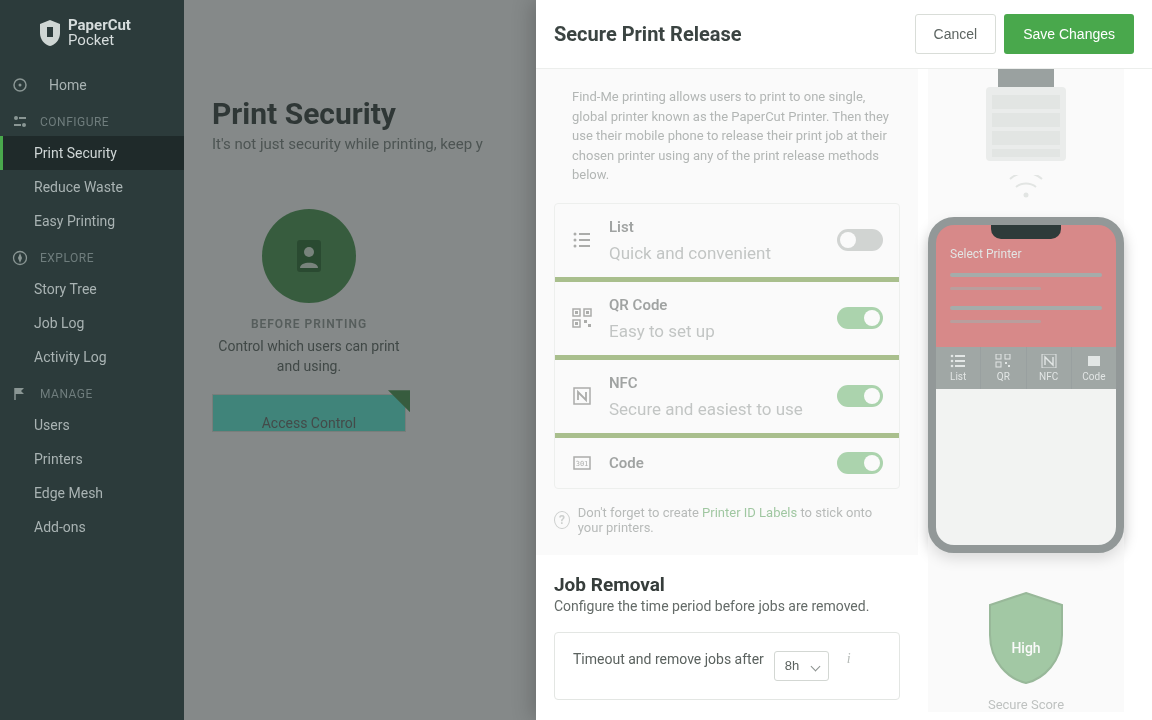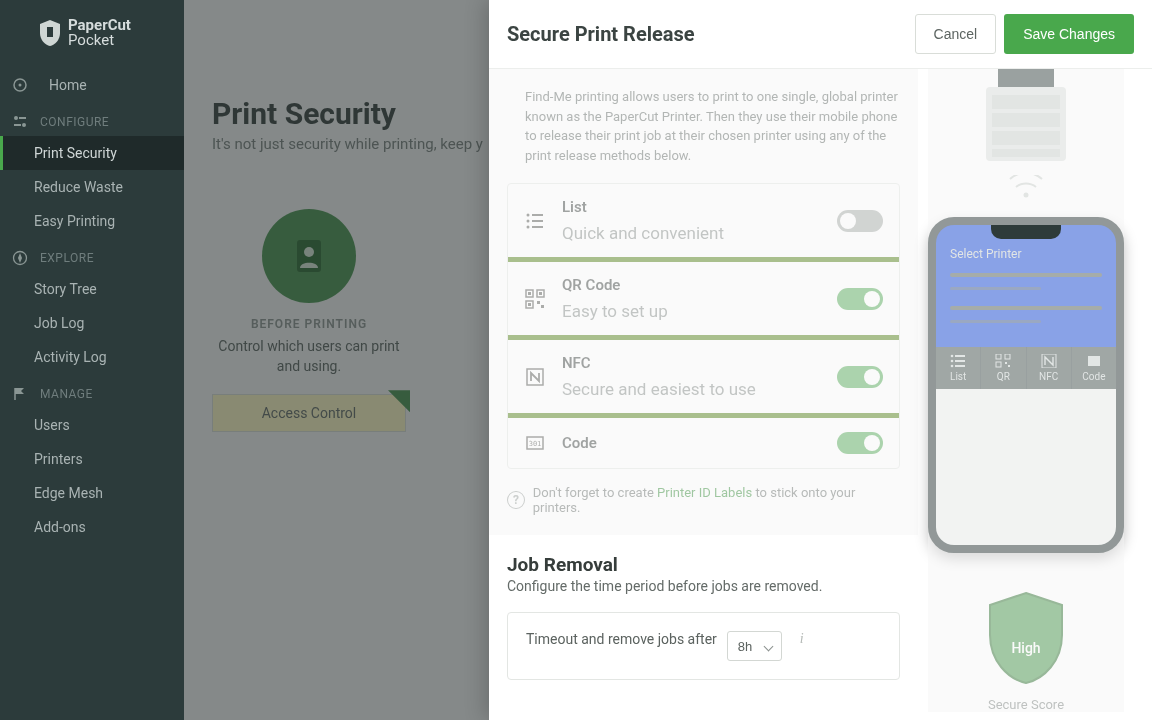--- a/index.html
+++ b/index.html
@@ -26,28 +26,28 @@
   .main { flex: 1; position: relative; background: #f5f6f5; padding: 96px 40px 0 28px; }
   .page-title { font-size: 30px; font-weight: 700; color: #38413f; }
   .page-subtitle { font-size: 15px; color: #7a827f; margin-top: 4px; }
 
   .card { width: 194px; margin-top: 56px; text-align: center; }
   .card-icon { width: 94px; height: 94px; background: #4a9350; border-radius: 50%; margin: 0 auto 14px; display: flex; align-items: center; justify-content: center; }
   .card-icon svg { width: 44px; height: 44px; }
   .card-label { font-size: 12px; letter-spacing: 1px; color: #8f9693; font-weight: 600; }
   .card-desc { font-size: 14px; color: #5e6663; margin-top: 6px; line-height: 1.4; }
   .card-button-wrap { margin-top: 18px; position: relative; }
-  .card-button { width: 194px; height: 38px; background: #fef9c3; border: 1px solid #d9ddd8; color: #656c69; font-size: 14px; display: flex; align-items: center; justify-content: center; cursor: pointer; }
+  .card-button { width: 194px; height: 38px; background: #5eead4; border: 1px solid #d9ddd8; color: #656c69; font-size: 14px; display: flex; align-items: flex-end; justify-content: center; cursor: pointer; }
   .card-flag { position: absolute; top: -4px; right: -4px; width: 22px; height: 22px; background: #4a9350; clip-path: polygon(0 0, 100% 0, 100% 100%); }
 
   
   .overlay { position: absolute; inset: 0; background: rgba(40,48,47,0.55); z-index: 10; }
 
   
-  .modal { position: absolute; top: 0; bottom: 0; right: 0; width: 663px; background: #fff; z-index: 20; display: flex; flex-direction: column; box-shadow: -4px 0 20px rgba(0,0,0,0.2); }
+  .modal { position: absolute; top: 0; bottom: 0; right: 0; width: 616px; background: #fff; z-index: 20; display: flex; flex-direction: column; box-shadow: -4px 0 20px rgba(0,0,0,0.2); }
   .modal-header { display: flex; align-items: center; justify-content: space-between; padding: 14px 18px; border-bottom: 1px solid #eceeec; }
   .modal-title { font-size: 20px; font-weight: 700; color: #3b4442; }
   .modal-actions { display: flex; gap: 8px; }
   .btn { height: 40px; padding: 0 18px; border-radius: 3px; font-size: 14px; display: inline-flex; align-items: center; cursor: pointer; border: 1px solid transparent; }
   .btn-cancel { background: #fff; border-color: #d9ddd8; color: #5d6562; }
   .btn-save { background: #49a84c; color: #fff; font-weight: 500; }
 
   .modal-body { flex: 1; overflow-y: auto; display: flex; }
   .modal-left { flex: 1; padding: 0 0 30px 0; }
   .modal-right { width: 234px; padding: 0 18px 30px 0; display: flex; flex-direction: column; align-items: center; }
@@ -88,21 +88,21 @@
   .info-i { width: 14px; color: #b5bab7; font-style: italic; font-family: serif; font-size: 14px; margin-left: 8px; }
 
   
   .printer-stack { width: 112px; height: 100px; margin-top: 0; }
   .printer-stack svg { width: 100%; height: 100%; }
   .wifi-arcs { margin: 6px 0 14px; }
   .wifi-arcs svg { width: 40px; height: 24px; }
 
   .phone { width: 196px; height: 336px; background: #2e3b3a; border: 8px solid #2e3b3a; border-radius: 26px; box-shadow: 0 6px 14px rgba(0,0,0,0.25); display: flex; flex-direction: column; overflow: hidden; position: relative; }
   .phone-notch { width: 70px; height: 14px; background: #2e3b3a; position: absolute; top: 0; left: 50%; transform: translateX(-50%); border-radius: 0 0 10px 10px; z-index: 3; }
-  .phone-top { background: #1d4ed8; padding: 22px 14px 14px; }
+  .phone-top { background: #b91c1c; padding: 22px 14px 14px; }
   .phone-title { color: #cfd6d4; font-size: 12px; margin-bottom: 12px; }
   .phone-line { height: 4px; background: #55625f; border-radius: 2px; margin-bottom: 10px; }
   .phone-line.short { width: 60%; }
   .phone-line.sub { height: 3px; opacity: .6; }
 
   .phone-tabs { display: flex; background: #4a5855; }
   .phone-tab { flex: 1; padding: 7px 0; text-align: center; color: #cfd6d4; font-size: 10px; border-right: 1px solid #3d4b4a; display:flex; flex-direction:column; align-items:center; gap:3px; }
   .phone-tab:last-child { border-right: none; }
   .phone-tab .pt-icon { width: 16px; height: 14px; display: inline-flex; align-items: center; justify-content: center; }
   .phone-tab .pt-icon svg { width: 16px; height: 14px; }

